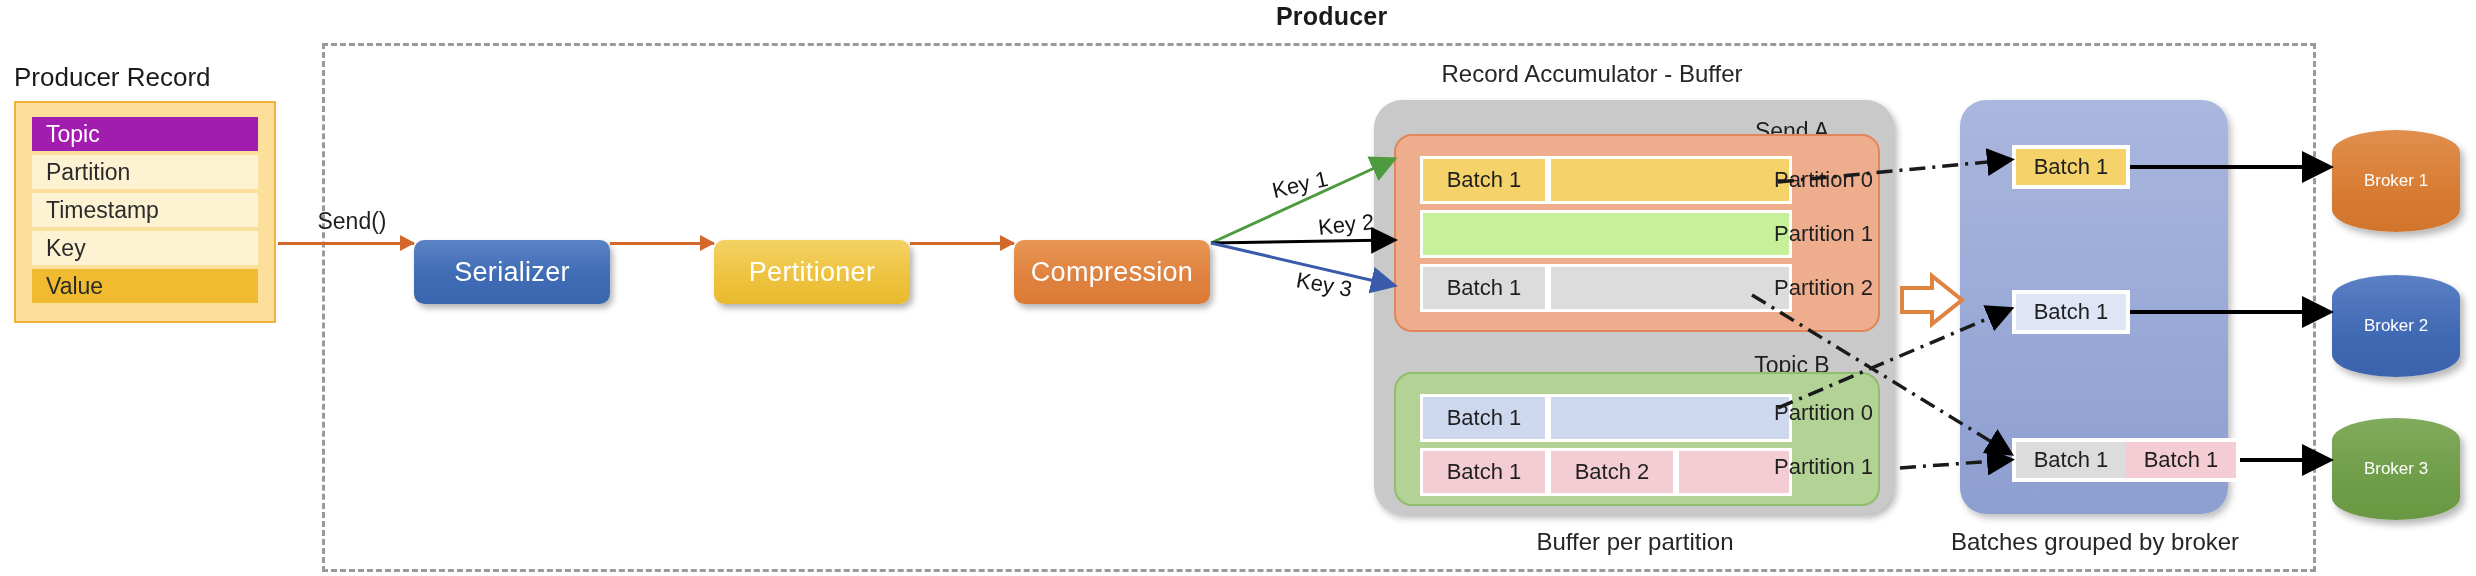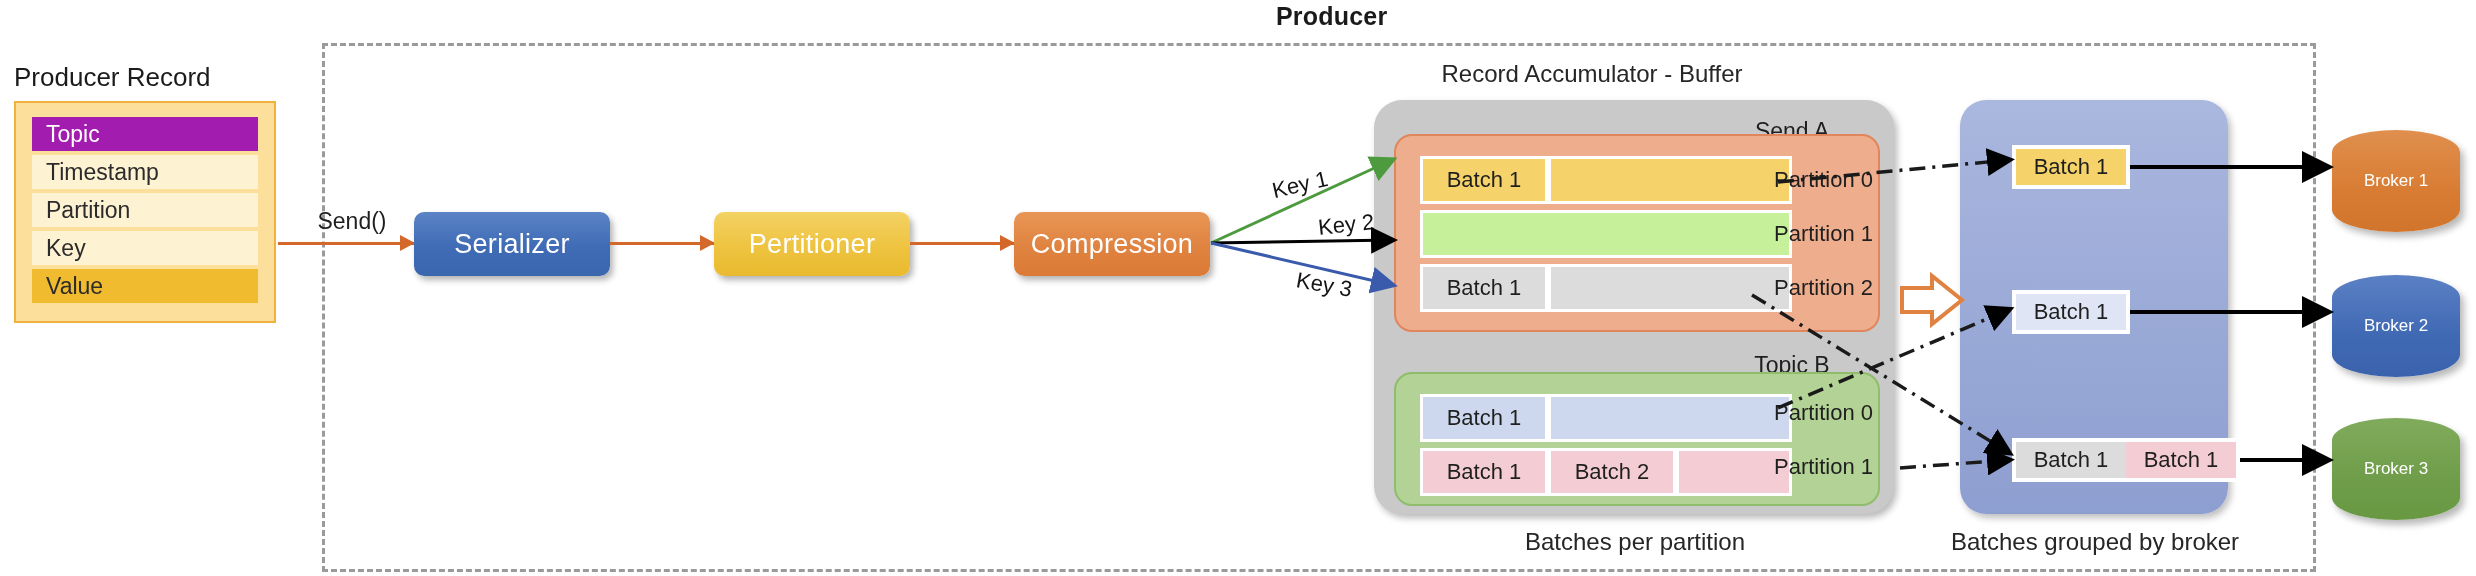--- a/index.html
+++ b/index.html
@@ -51,20 +51,21 @@
   }
   .prec-row.hi{background:#a21caf; color:#ffffff; font-weight:normal;}
   .prec-row.hi2{background:#f0bb2e; color:#2b2b2b; font-weight:normal;}
   .prec-row.norm{background:#fdf2d2;}
 
   
   .pill{
     height:64px; border-radius:10px; color:#ffffff;
     font-size:27px; letter-spacing:.3px;
     box-shadow:3px 4px 6px rgba(0,0,0,.30);
+    margin-top:28px;
   }
   .pill.serializer{left:414px; top:212px; width:196px;
     background:linear-gradient(180deg,#5b83c6 0%,#3f6cb5 55%,#3a66ae 100%);}
   .pill.partitioner{left:714px; top:212px; width:196px;
     background:linear-gradient(180deg,#f3d264 0%,#eec340 55%,#e9ba2e 100%);}
   .pill.compression{left:1014px; top:212px; width:196px;
     background:linear-gradient(180deg,#e89655 0%,#e08340 55%,#db7a36 100%);}
 
   
   .oarrow{height:3px;background:#d4672a;}
@@ -152,22 +153,22 @@
 
 <div id="canvas">
 
   <div class="abs producer-title">Producer</div>
 
   <div class="abs producer-frame"></div>
 
   <div class="abs prec-title">Producer Record</div>
   <div class="abs prec-box">
     <div class="prec-row hi">Topic</div>
+    <div class="prec-row norm">Partition</div>
     <div class="prec-row norm">Timestamp</div>
-    <div class="prec-row norm">Partition</div>
     <div class="prec-row norm">Key</div>
     <div class="prec-row hi2">Value</div>
   </div>
 
   <div class="abs send-label">Send()</div>
   <div class="abs oarrow" style="left:278px;top:242px;width:136px;">
     <span class="head"></span>
   </div>
 
   <div class="abs ctr pill serializer">
@@ -232,21 +233,21 @@
         <div class="pcell" style="width:128px;background:#f4cdd4;">Batch 1</div>
         <div class="pcell" style="width:128px;background:#f4cdd4;">Batch 2</div>
         <div class="pcell" style="width:116px;background:#f4cdd4;"></div>
       </div>
 
     </div>
   </div>
   <div class="abs part-label" style="left:1774px;top:400px;">Partition 0</div>
   <div class="abs part-label" style="left:1774px;top:454px;">Partition 1</div>
 
-  <div class="abs plain-label bufferper-label">Batches per partition</div>
+  <div class="abs plain-label bufferper-label">Buffer per partition</div>
 
   <div class="abs plain-label sender-title">Sender Thread</div>
   <div class="abs sender-box"></div>
 
   <div class="abs sbatch" style="left:2012px;top:145px;width:118px;">
     <div class="seg" style="width:110px;background:#f5d36a;">Batch 1</div>
   </div>
 
   <div class="abs sbatch" style="left:2012px;top:290px;width:118px;">
     <div class="seg" style="width:110px;background:#dfe5f4;">Batch 1</div>

